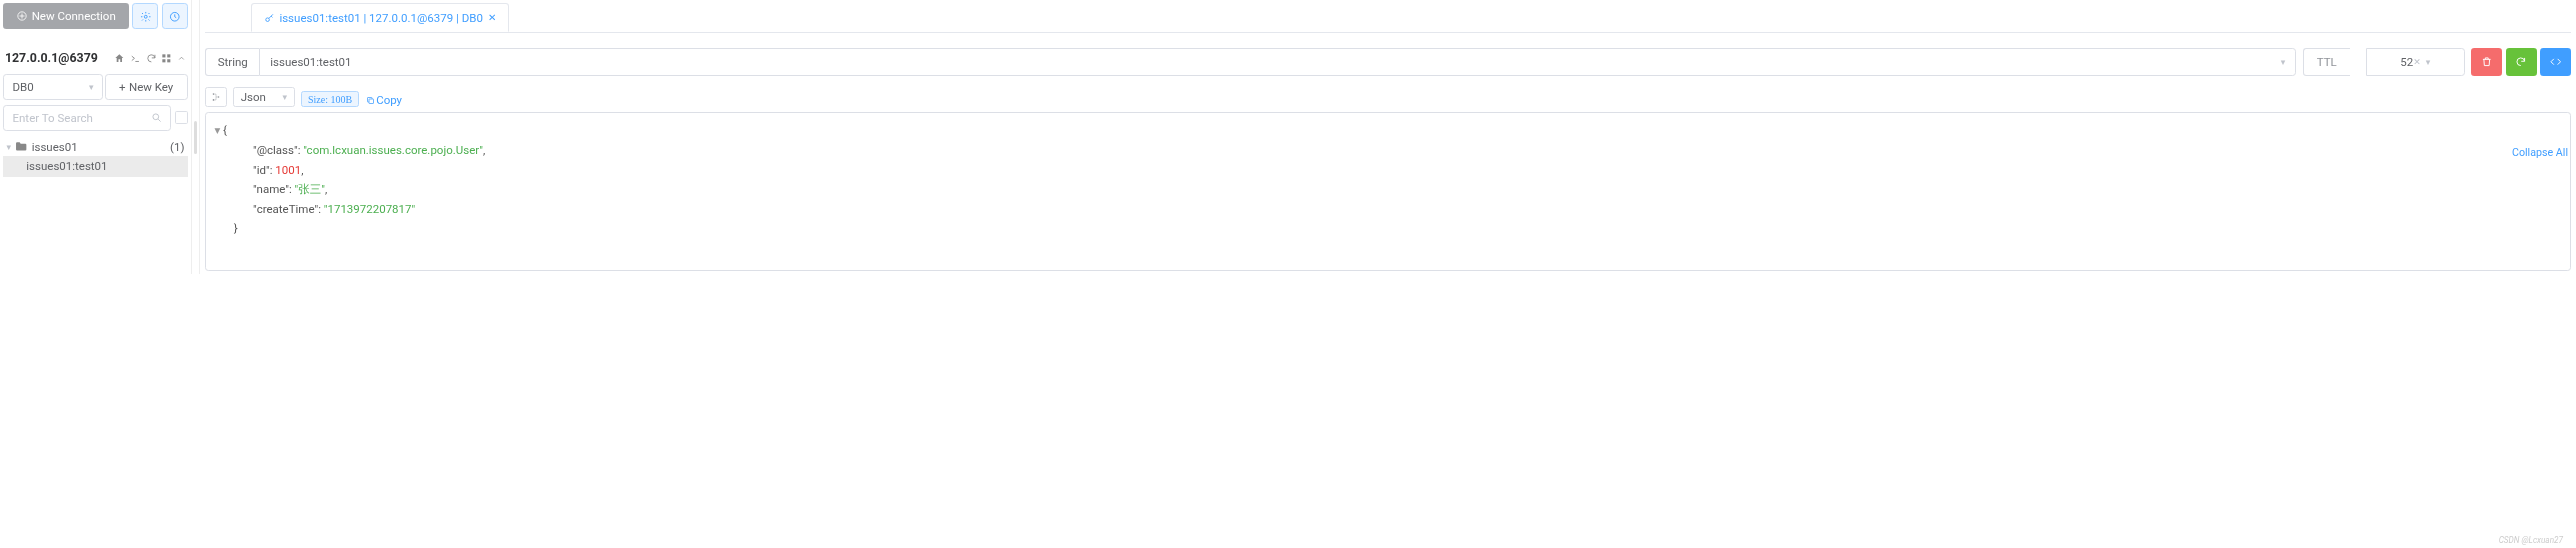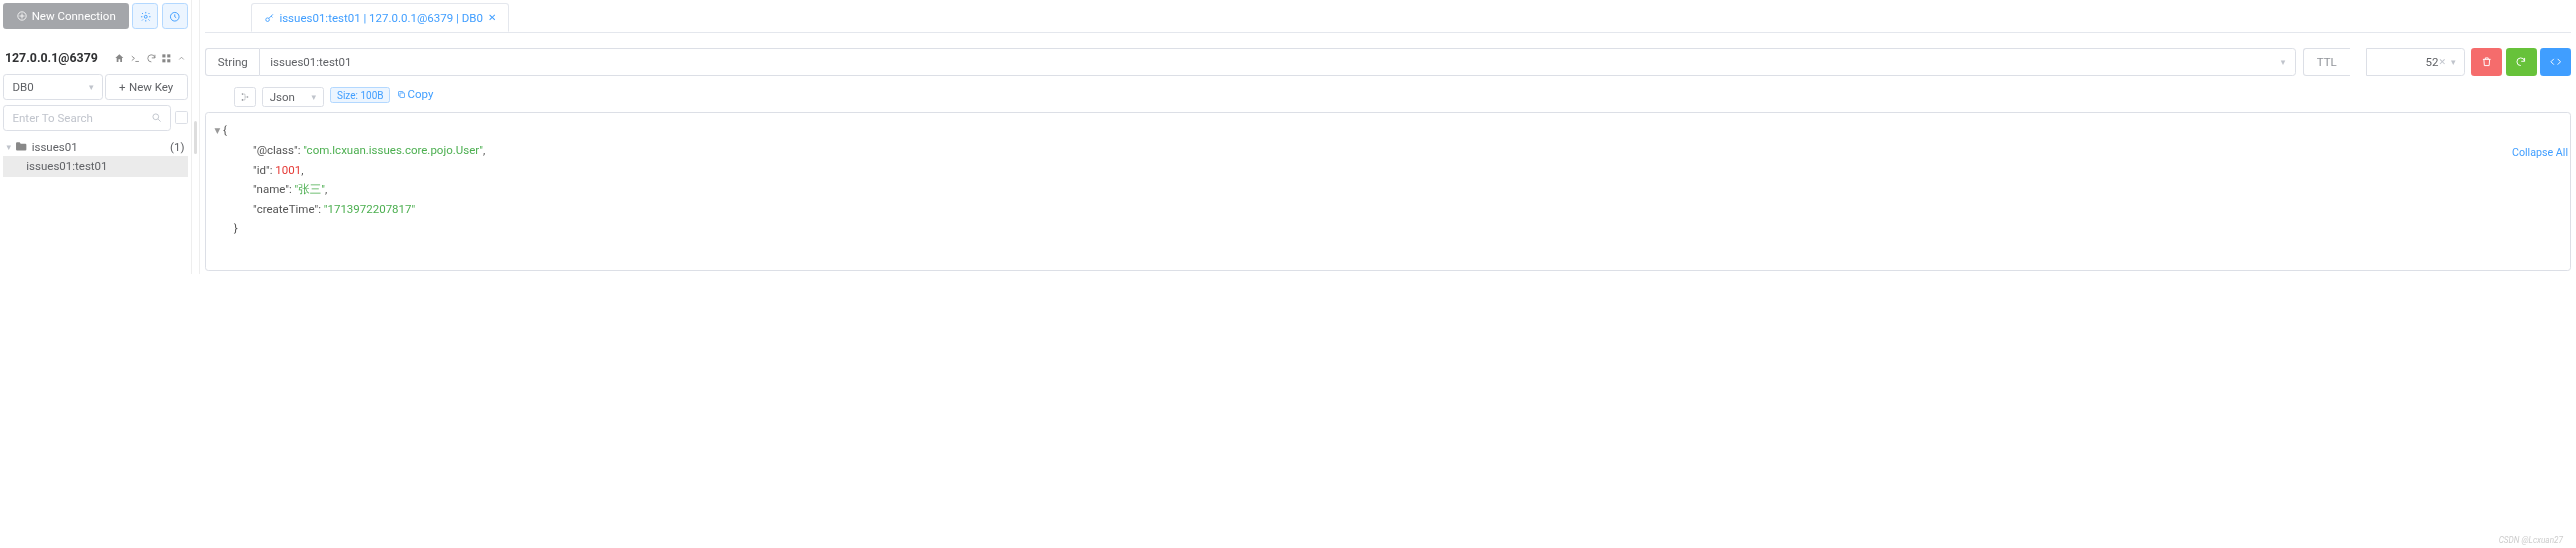--- a/index.html
+++ b/index.html
@@ -27,30 +27,30 @@
 .splitter-handle { width:3.3px; height:33px; background:#ddd; border-radius:1.6px; }
 .right-pane { flex:1; padding:3.3px 5px; overflow:hidden; display:flex; flex-direction:column; }
 .tab-bar { display:flex; border-bottom:0.8px solid #e4e7ed;padding-left:46px; }
 .tab { display:flex; align-items:center; gap:5px; padding:6.6px 11.5px; border:0.8px solid #e4e7ed; border-bottom:0.8px solid #fff; border-radius:3.3px 3.3px 0 0; color:#409eff; background:#fff; margin-bottom:-0.8px; }
 .tab-close { color:#409eff; font-size:10px; cursor:pointer; }
 .controls-row { display:flex; gap:6.6px; margin-top:15px; align-items:center; }
 .type-select { border:0.8px solid #dcdfe6; border-radius:3.3px 0 0 3.3px; height:28px; display:flex; align-items:center; padding:0 11.5px; color:#606266; border-right:none; }
 .key-input { border:0.8px solid #dcdfe6; border-radius:0 3.3px 3.3px 0; height:28px; flex:1; display:flex; align-items:center; padding:0 10px; color:#606266; justify-content:space-between; }
 .ttl-wrap { display:flex;gap:16px; }
 .ttl-label { border:0.8px solid #dcdfe6; border-right:none; border-radius:3.3px 0 0 3.3px; height:28px; display:flex; align-items:center; padding:0 13px; color:#909399; }
-.ttl-input { border:0.8px solid #dcdfe6; border-radius:0 3.3px 3.3px 0; height:28px; width:99px; display:flex; align-items:center; padding:0 8.2px; justify-content:flex-end; }
+.ttl-input { border:0.8px solid #dcdfe6; border-radius:0 3.3px 3.3px 0; height:28px; width:99px; display:flex; align-items:center; padding:0 8.2px; justify-content:center; }
 .action-btns { display:flex; gap:3.3px; }
 .abtn { width:31px; height:28px; border-radius:3.3px; display:flex; align-items:center; justify-content:center; color:#fff; cursor:pointer; }
 .abtn-red { background:#f56c6c; }
 .abtn-green { background:#67c23a; }
 .abtn-blue { background:#409eff; }
-.format-row { display:flex; align-items:flex-start; gap:6.6px; margin-top:11.5px;margin-left:29px; }
+.format-row { display:flex; align-items:flex-end; gap:6.6px; margin-top:11.5px; }
 .mini-btn { border:0.8px solid #dcdfe6; border-radius:2.5px; height:20px; width:21.4px; display:flex; align-items:center; justify-content:center; color:#909399; cursor:pointer; }
 .format-select { border:0.8px solid #dcdfe6; border-radius:2.5px; height:20px; display:flex; align-items:center; padding:0 6.6px; gap:16.5px; color:#606266; }
-.tag { border:0.8px solid #b3d8ff; background:#ecf5ff; color:#409eff; border-radius:2.5px; padding:1.6px 5.8px; font-size:10px; }
+.tag { border:0.8px solid #b3d8ff; background:#ecf5ff; color:#409eff; border-radius:2.5px; padding:1.6px 5.8px; font-size:10px;font-family:Liberation Serif, serif; }
 .link { color:#409eff; font-size:10px; cursor:pointer; display:inline-flex; align-items:center; gap:1.6px; }
 .json-box { border:0.8px solid #dcdfe6; border-radius:3.3px; margin-top:5px; flex:1; padding:5px 8.2px; position:relative; overflow:auto; }
 .collapse-all { position:absolute; top:5px; right:2px; color:#409eff; font-size:10.7px; cursor:pointer;margin-top:28px; }
 .json-content { font-family:monospace; font-size:10.7px; line-height:1.7; white-space:pre; color:#555; margin-top:3.3px; }
 .jk { color:#555; } .js { color:#4caf50; } .jn { color:#e53935; } .jp { color:#555; }
 .caret { color:#999; }
 .chev { color:#c0c4cc; font-size:9px; }
 svg { display:block; }
 .watermark { position:fixed; bottom:3.3px; right:13px; font-size:8.2px; color:#ccc;font-style:italic; }
 </style>

